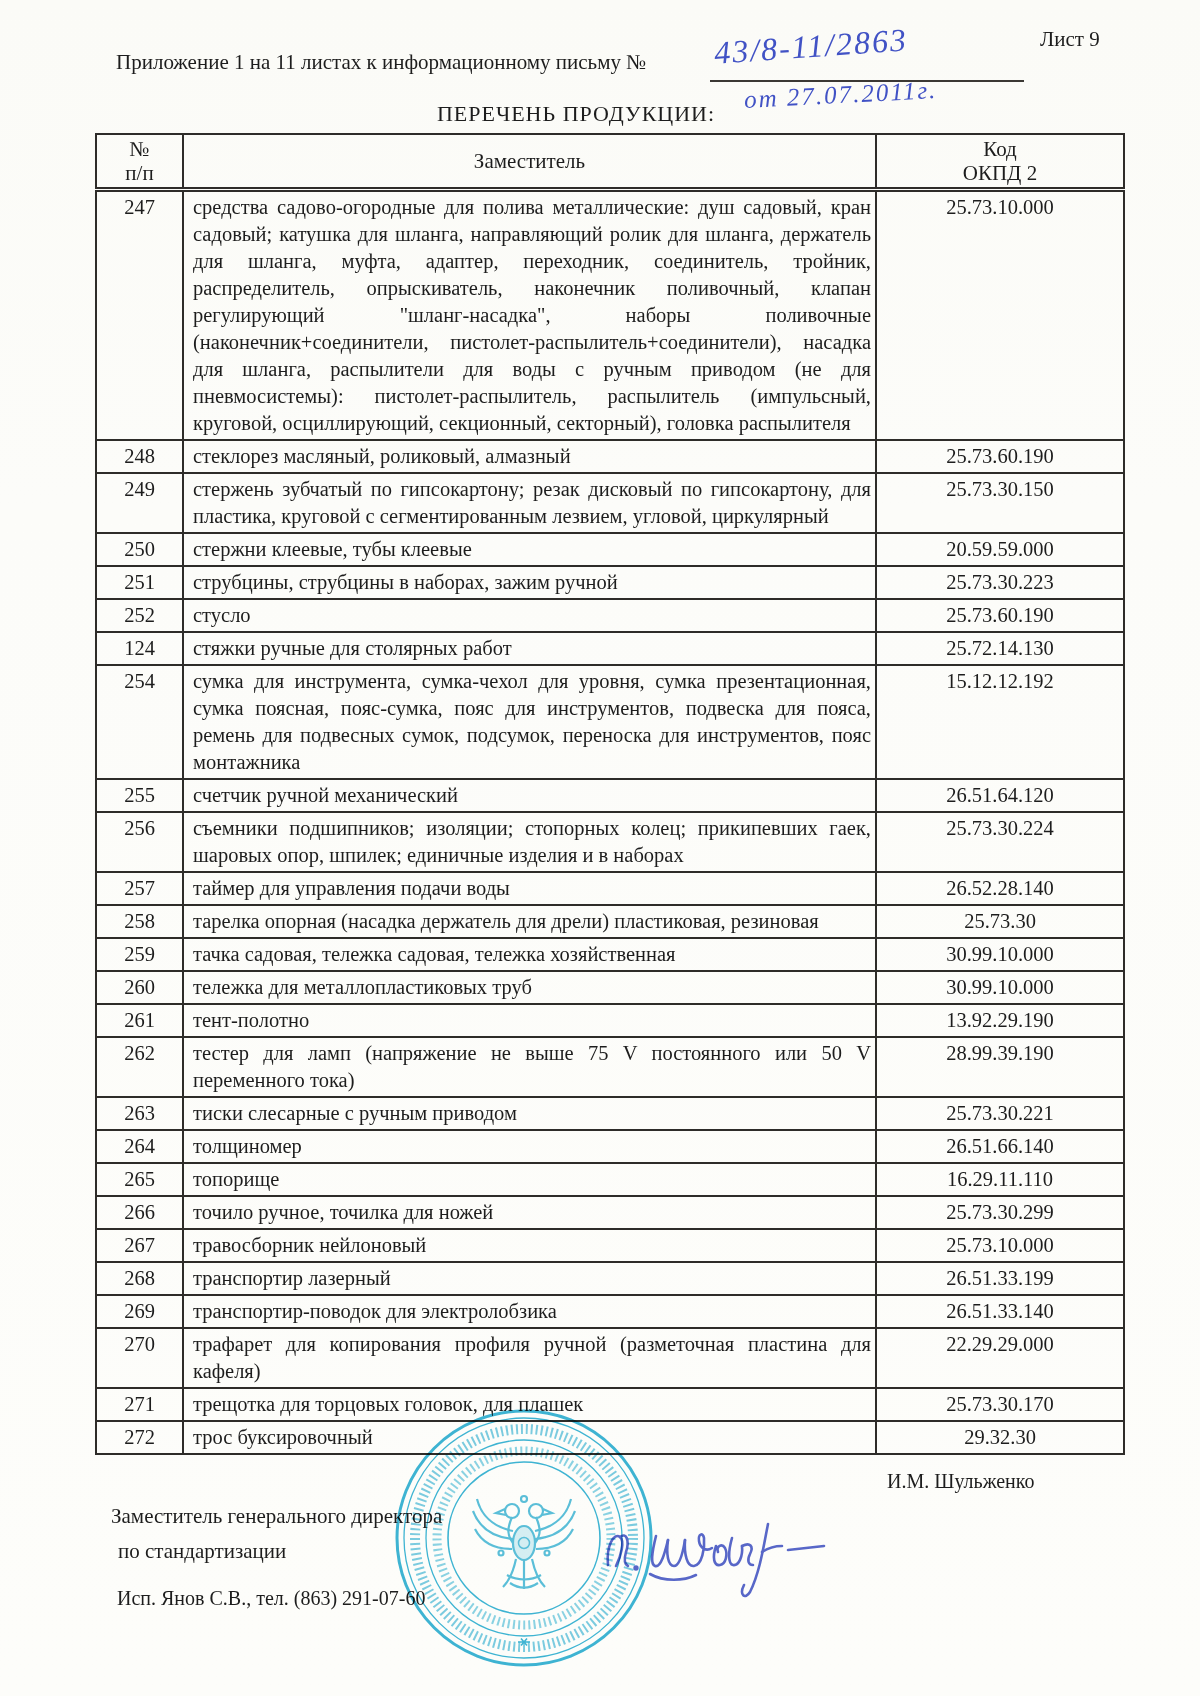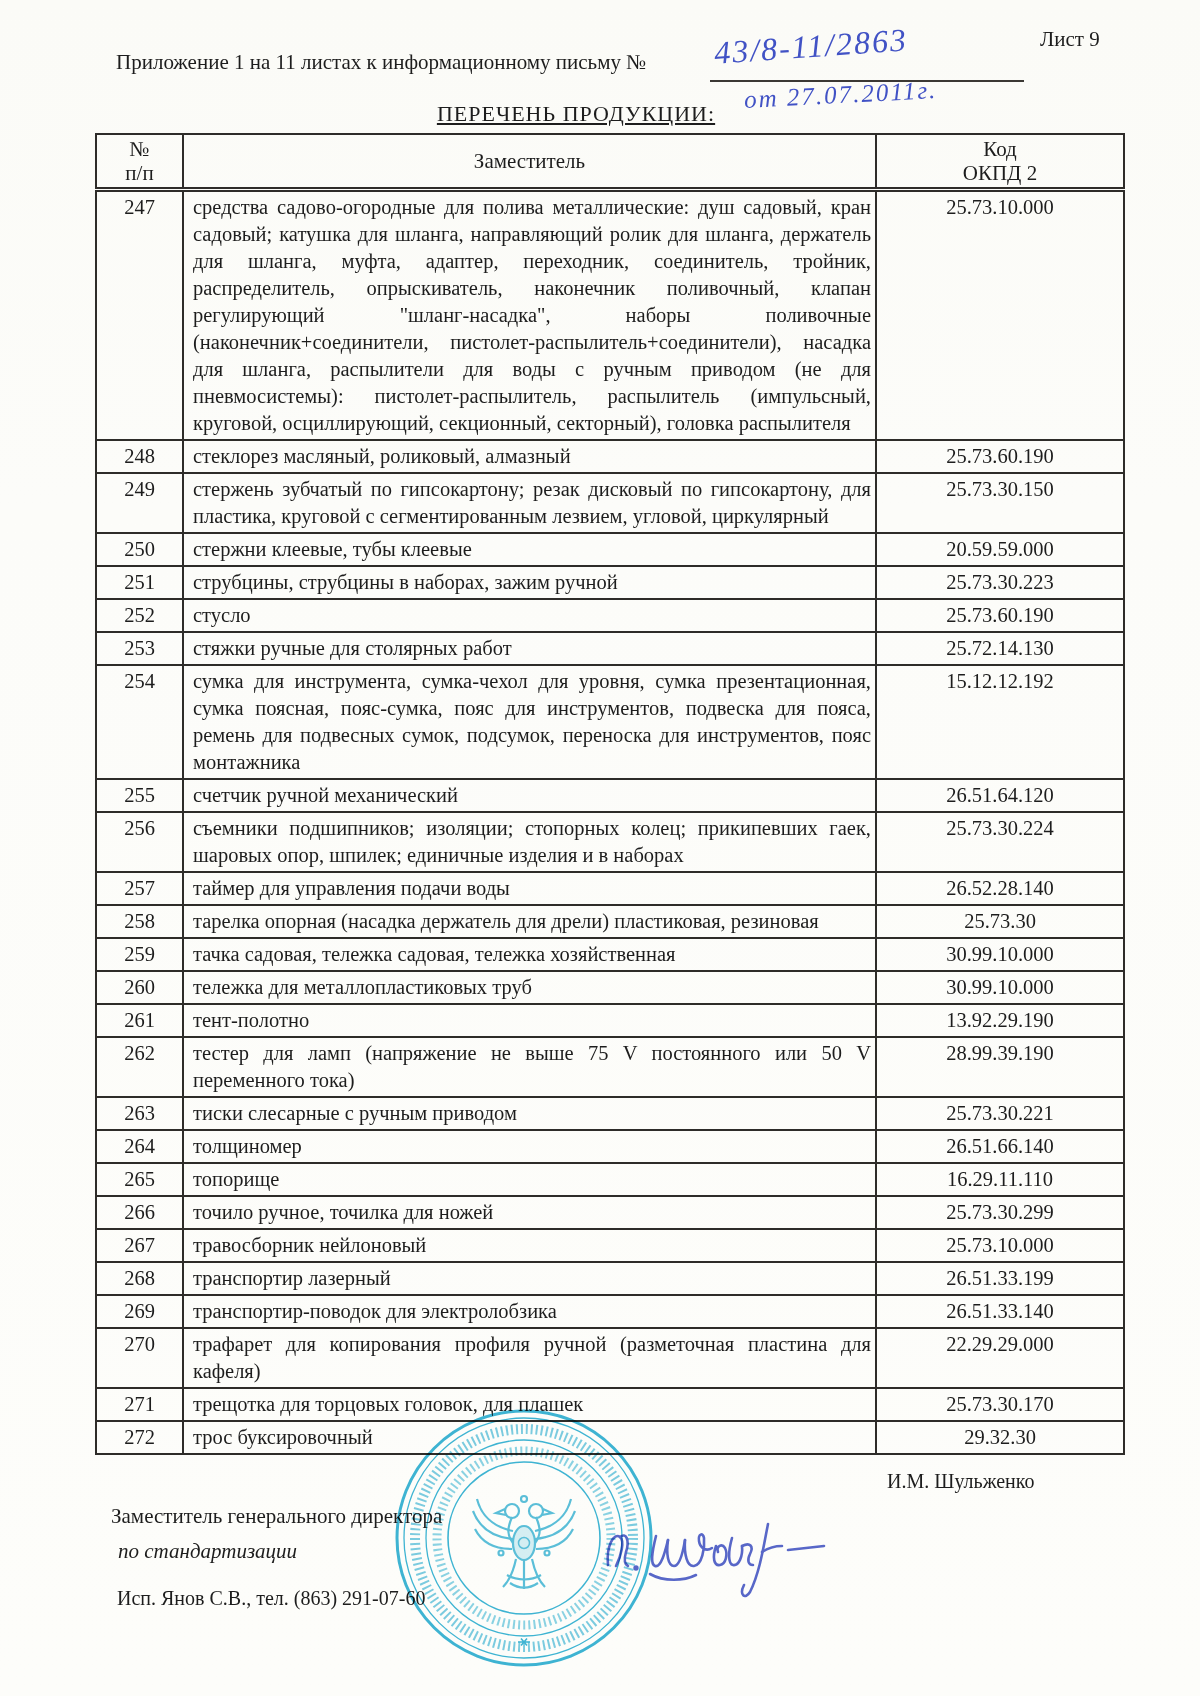--- a/index.html
+++ b/index.html
@@ -16,38 +16,38 @@
     font-family:"Liberation Serif","DejaVu Serif",serif;
     color:var(--text);overflow:hidden;
   }
   .abs{position:absolute;}
   .sheet-label{left:1040px;top:27px;font-size:21px;text-align:right;}
   .appendix-line{left:116px;top:50px;font-size:21px;white-space:nowrap;}
   .letter-underline{left:710px;top:46px;width:314px;height:34px;border-bottom:2.5px solid #3b3834;}
   .hand{color:var(--ink);font-style:italic;font-family:"Liberation Serif",serif;}
   .hand-number{left:714px;top:28px;font-size:32px;letter-spacing:2px;transform:rotate(-4deg);font-weight:500;}
   .hand-date{left:744px;top:81px;font-size:25px;letter-spacing:2px;transform:rotate(-3deg);font-weight:500;}
-  .doc-title{left:0;top:101px;width:1152px;text-align:center;font-size:22px;letter-spacing:1px;text-decoration:underline;}
+  .doc-title{left:0;top:101px;width:1152px;text-align:center;font-size:22px;letter-spacing:1px;}
 
   table.doc-table{
     position:absolute;left:95px;top:133px;width:1028px;
     border-collapse:collapse;table-layout:fixed;
   }
   .doc-table th,.doc-table td{border:2px solid var(--line);}
   .doc-table thead th{
     font-weight:400;font-size:21px;line-height:24px;text-align:center;
     vertical-align:middle;padding:2px 4px;border-bottom:5px double var(--line);
   }
   .doc-table td{vertical-align:top;font-size:20.5px;line-height:27px;}
   td.c-num{text-align:center;padding:2px 20px;}
   td.c-name{text-align:justify;padding:2px 4px 2px 9px;font-family:Liberation Serif, serif;}
   td.c-code{text-align:center;padding:2px 6px;}
 
   .role-1{left:111px;top:1504px;font-size:21px;}
-  .role-2{left:118px;top:1539px;font-size:21px;font-style:italic;}
+  .role-2{left:118px;top:1539px;font-size:21px;}
   .signer-name{left:887px;top:1470px;font-size:20px;}
   .executor{left:117px;top:1587px;font-size:20px;}
 
   .stamp-wrap{left:388px;top:1402px;width:272px;height:272px;mix-blend-mode:multiply;opacity:.93;color:var(--stamp);}
   .sig-wrap{left:592px;top:1488px;width:252px;height:122px;mix-blend-mode:multiply;color:#4b5cc8;}
   svg{display:block;}
 </style>
 </head>
 <body>
 
@@ -113,21 +113,21 @@
           <td class="c-code">25.73.30.223</td>
         </tr>
 
         <tr>
           <td class="c-num">252</td>
           <td class="c-name">стусло</td>
           <td class="c-code">25.73.60.190</td>
         </tr>
 
         <tr>
-          <td class="c-num">253</td>
+          <td class="c-num">124</td>
           <td class="c-name">стяжки ручные для столярных работ</td>
           <td class="c-code">25.72.14.130</td>
         </tr>
 
         <tr>
           <td class="c-num">254</td>
           <td class="c-name">сумка для инструмента, сумка-чехол для уровня, сумка презентационная, сумка поясная, пояс-сумка, пояс для инструментов, подвеска для пояса, ремень для подвесных сумок, подсумок, переноска для инструментов, пояс монтажника</td>
           <td class="c-code">15.12.12.192</td>
         </tr>
 

